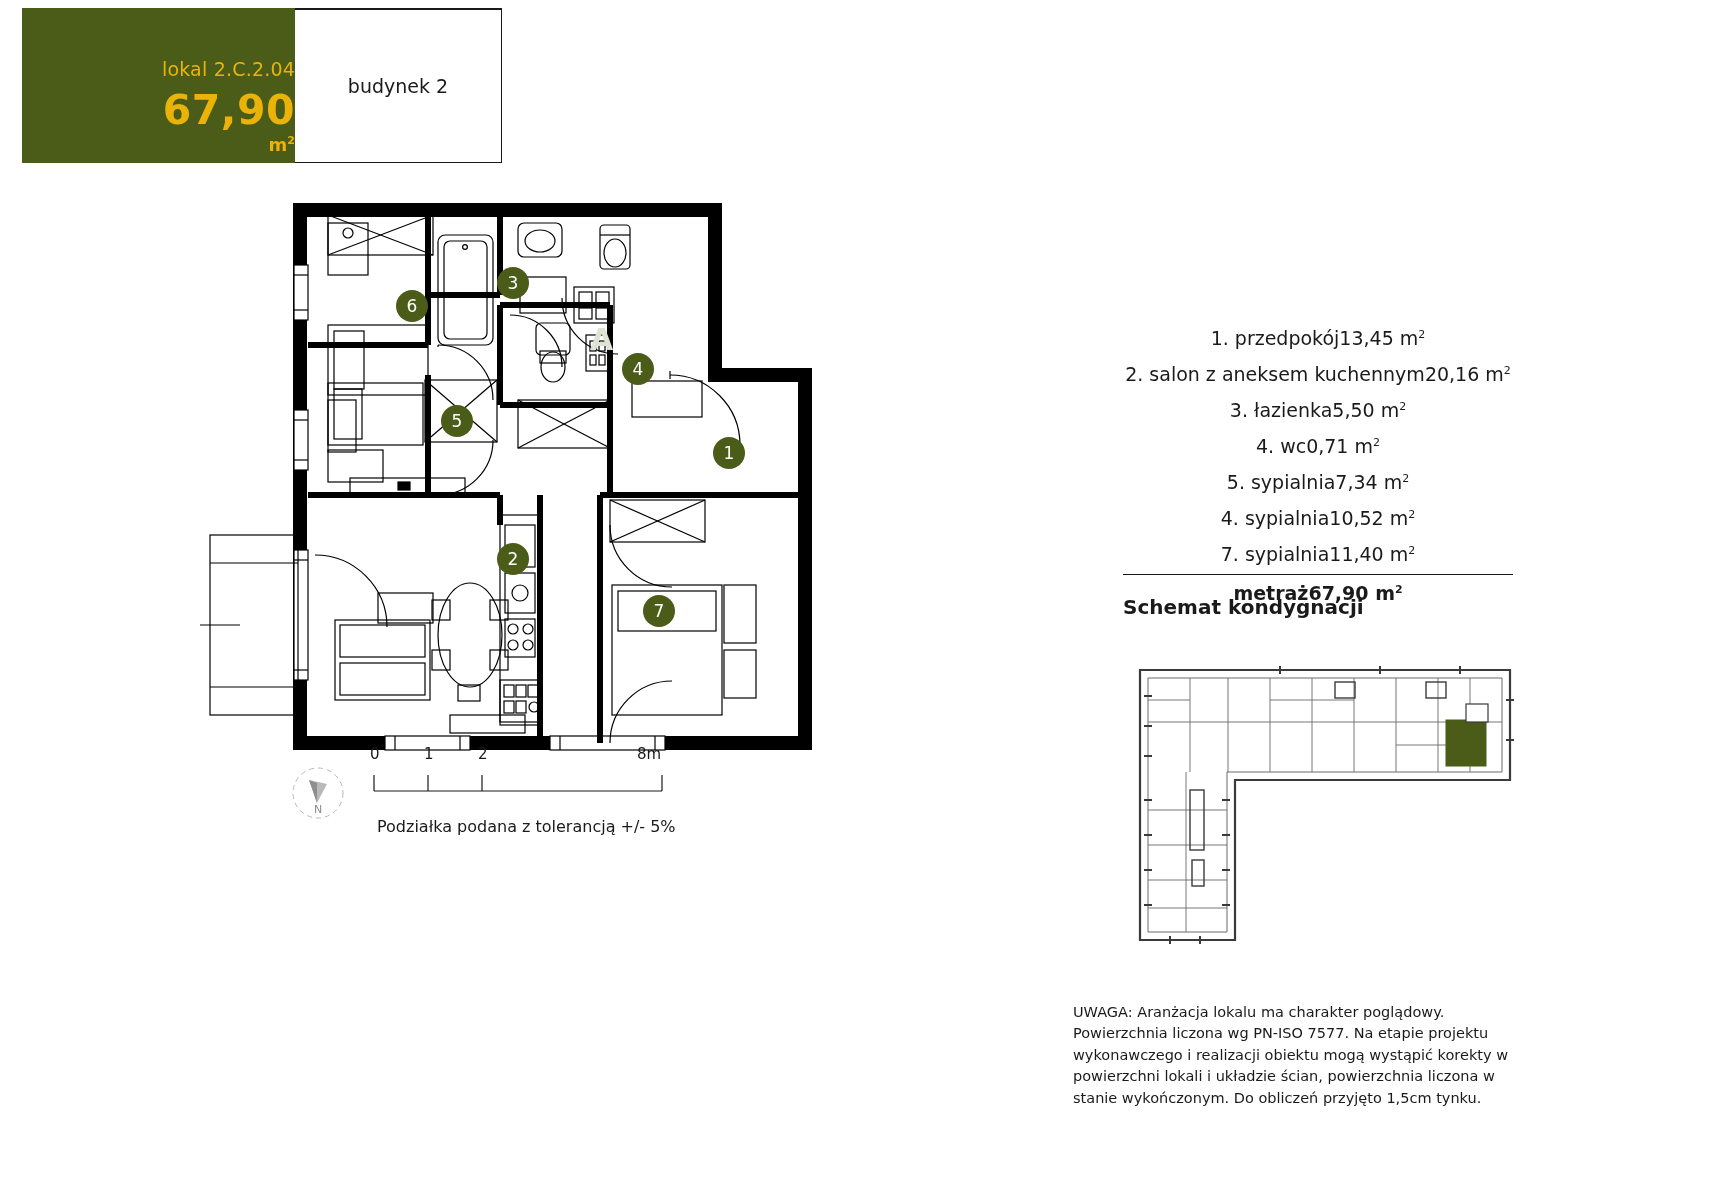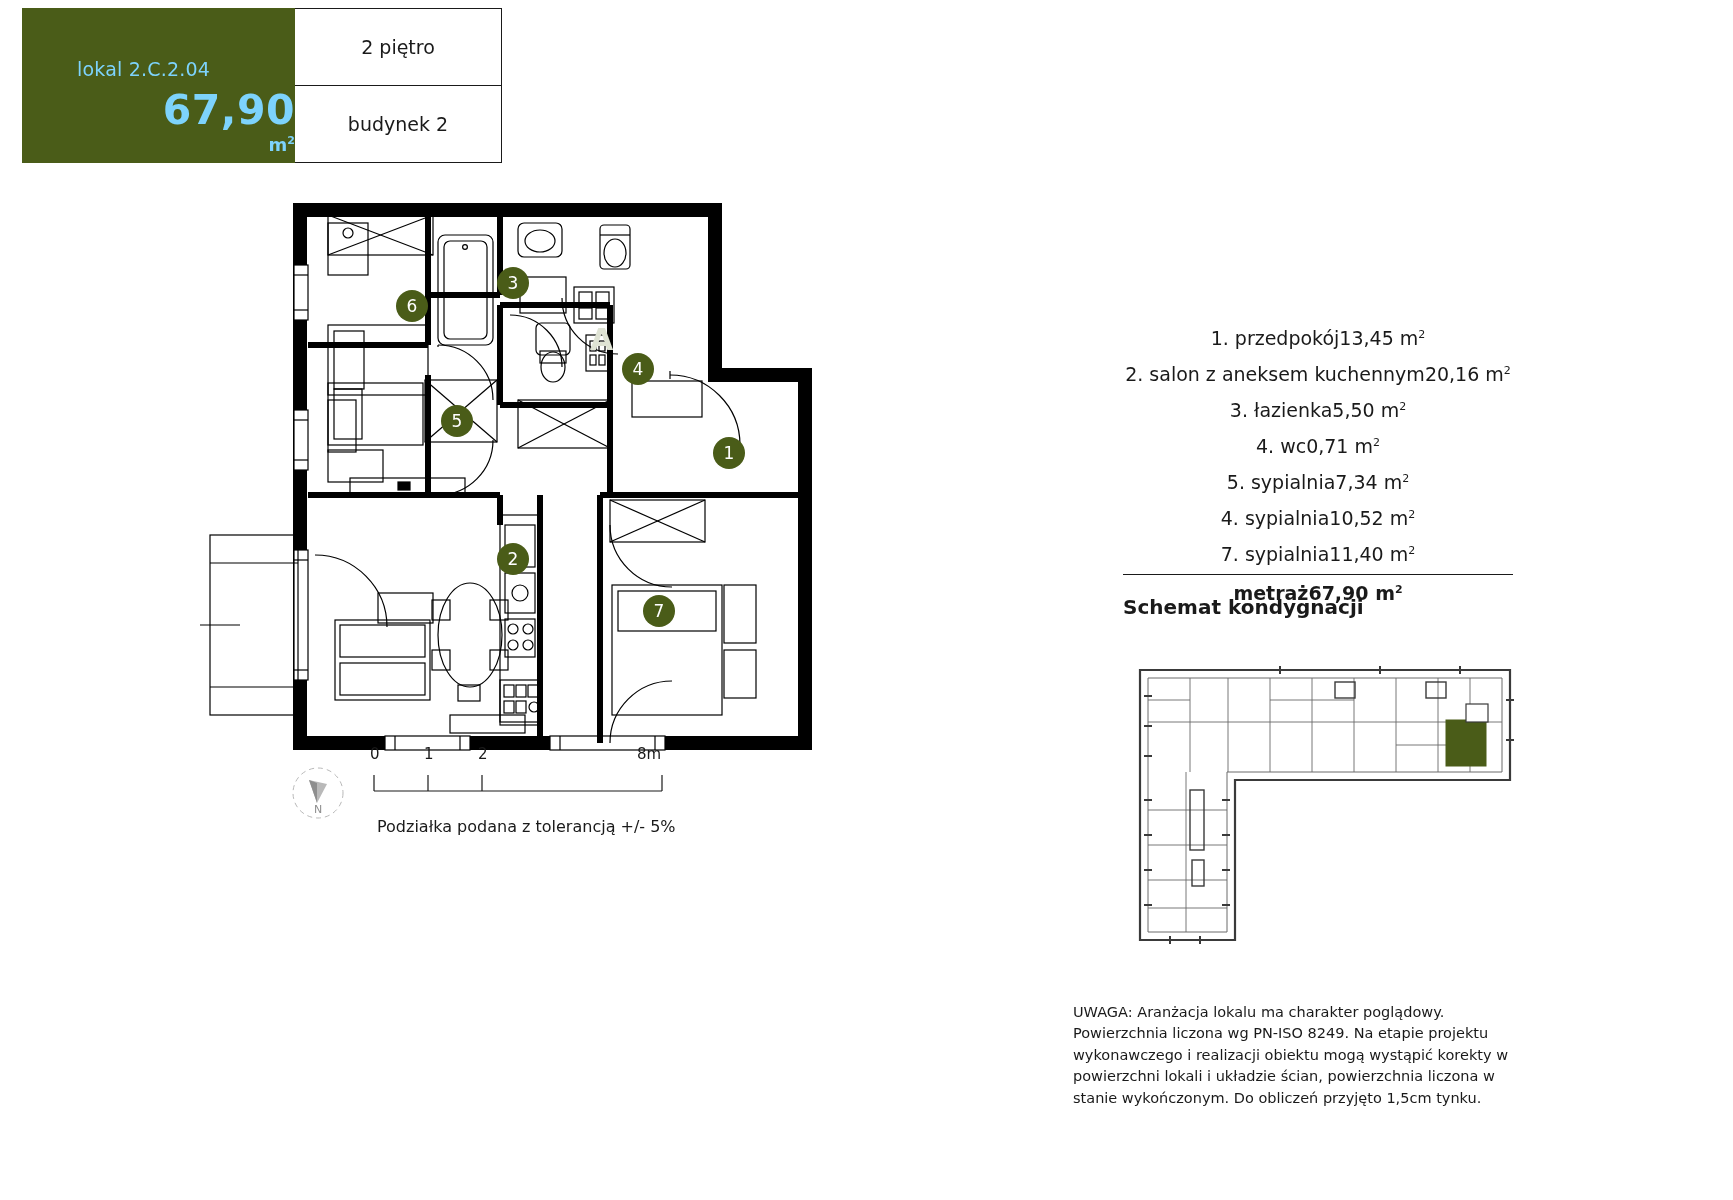--- a/index.html
+++ b/index.html
@@ -21,23 +21,24 @@
     position: absolute;
     left: 22px;
     top: 8px;
     display: flex;
     align-items: stretch;
   }
   #unit-badge {
     width: 273px;
     height: 155px;
     background: #4a5c18;
-    color: #7dd3fc;
+    color: #eab308;
     box-sizing: border-box;
     padding: 50px 0 0 55px;
+    text-align: right;
   }
   #unit-code {
     font-size: 19px;
     letter-spacing: 0.2px;
   }
   #unit-area-line {
     margin-top: 6px;
     display: flex;
     align-items: flex-end;
     flex-direction: column;
@@ -182,21 +183,20 @@
 
 <div id="header-block">
   <div id="unit-badge">
     <div id="unit-code">lokal 2.C.2.04</div>
     <div id="unit-area-line">
       <div id="unit-area">67,90</div>
       <div id="unit-area-unit"><span>m</span><sup>2</sup></div>
     </div>
   </div>
   <div id="meta-box">
-    <div class="meta-cell">2 piętro</div>
     <div class="meta-cell divider">budynek 2</div>
   </div>
 </div>
 
 <div id="floorplan-wrap">
   <svg id="floorplan-svg" width="690" height="660" viewBox="0 0 690 660">
     <g fill="none" stroke="#000" stroke-width="1">
 
       <path d="M100,15 L515,15 L515,180 L605,180 L605,360 L605,548 L455,548 L455,548 L100,548 Z" fill="none" stroke="#000" stroke-width="14"></path>
 
@@ -516,13 +516,13 @@
         <line x1="376" y1="40" x2="384" y2="40"></line>
         <line x1="376" y1="80" x2="384" y2="80"></line>
       </g>
 
       <rect x="316" y="60" width="40" height="46" fill="#4a5c18" stroke="#4a5c18"></rect>
       <rect x="336" y="44" width="22" height="18" fill="#ffffff" stroke="#3a3a3a" stroke-width="1.2"></rect>
     </g>
   </svg>
 </div>
 
-<div id="disclaimer">UWAGA: Aranżacja lokalu ma charakter poglądowy. Powierzchnia liczona wg PN-ISO 8249. Na etapie projektu wykonawczego i realizacji obiektu mogą wystąpić korekty w powierzchni lokali i układzie ścian, powierzchnia liczona w stanie wykończonym. Do obliczeń przyjęto 1,5cm tynku.</div>
+<div id="disclaimer">UWAGA: Aranżacja lokalu ma charakter poglądowy. Powierzchnia liczona wg PN-ISO 7577. Na etapie projektu wykonawczego i realizacji obiektu mogą wystąpić korekty w powierzchni lokali i układzie ścian, powierzchnia liczona w stanie wykończonym. Do obliczeń przyjęto 1,5cm tynku.</div>
 
 </body></html>

